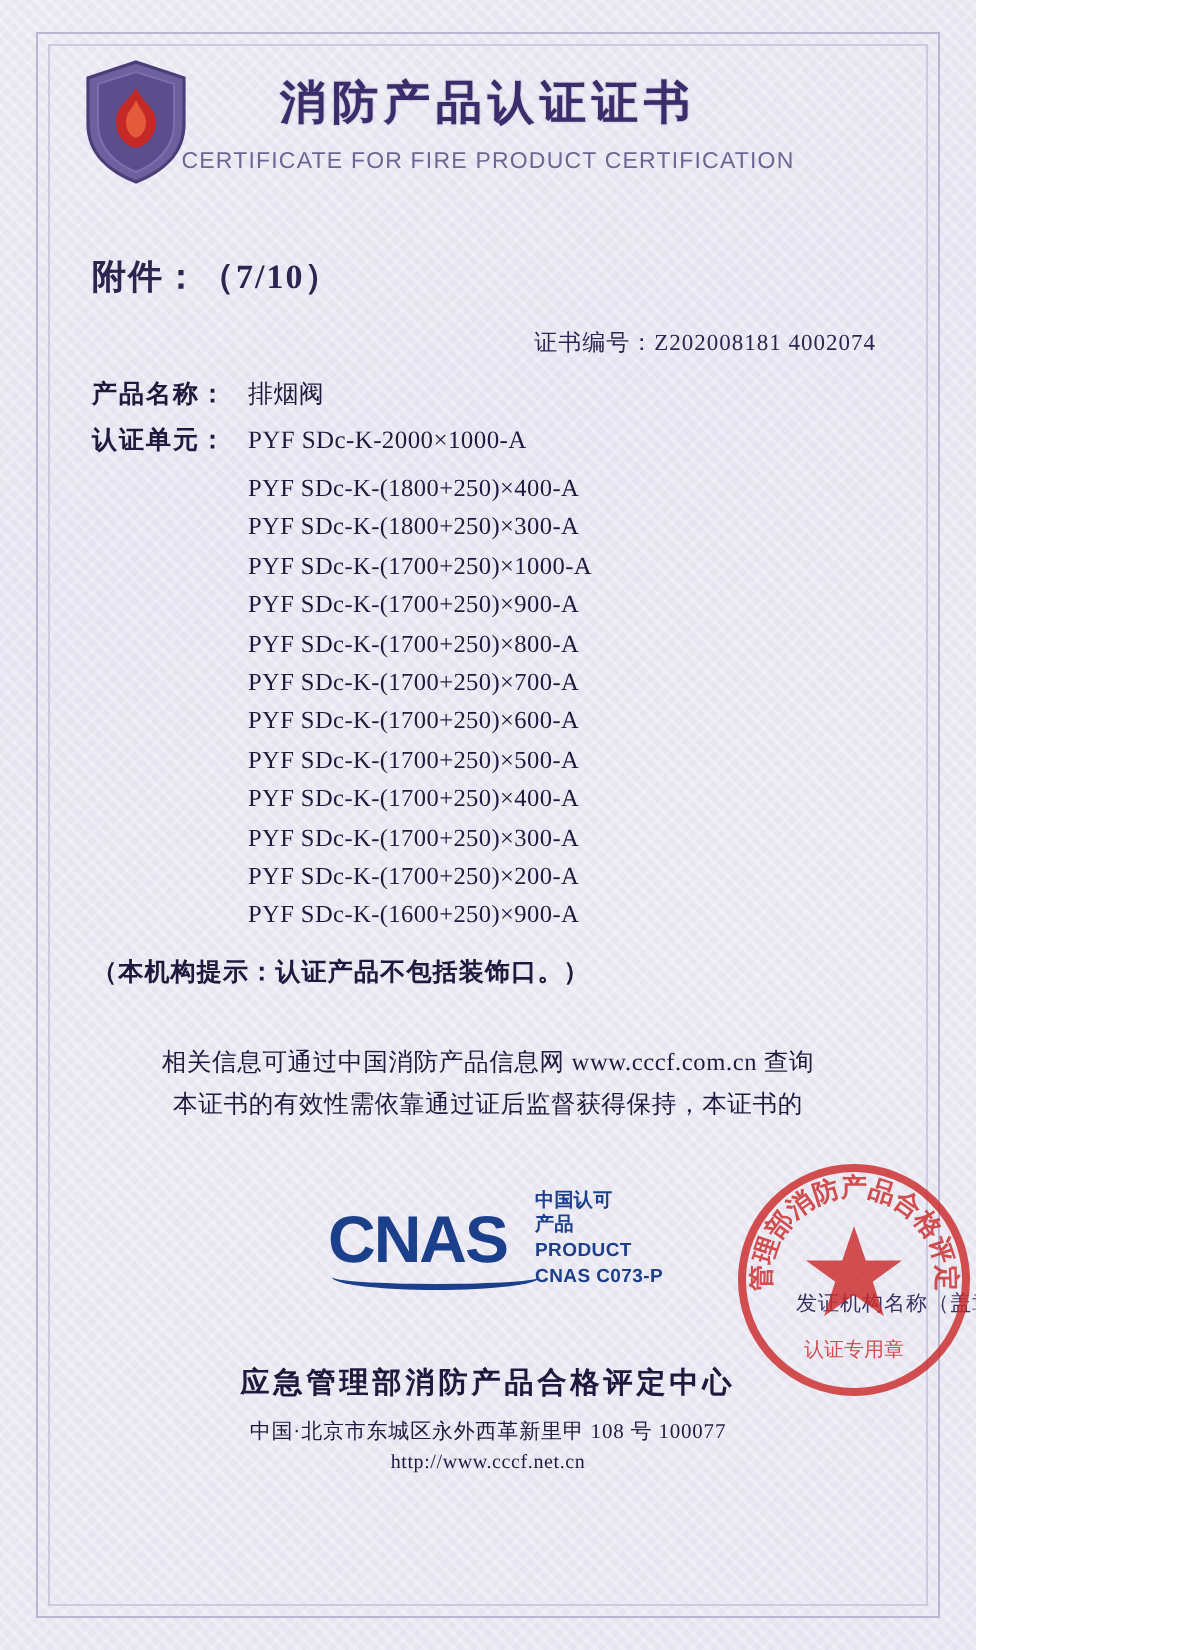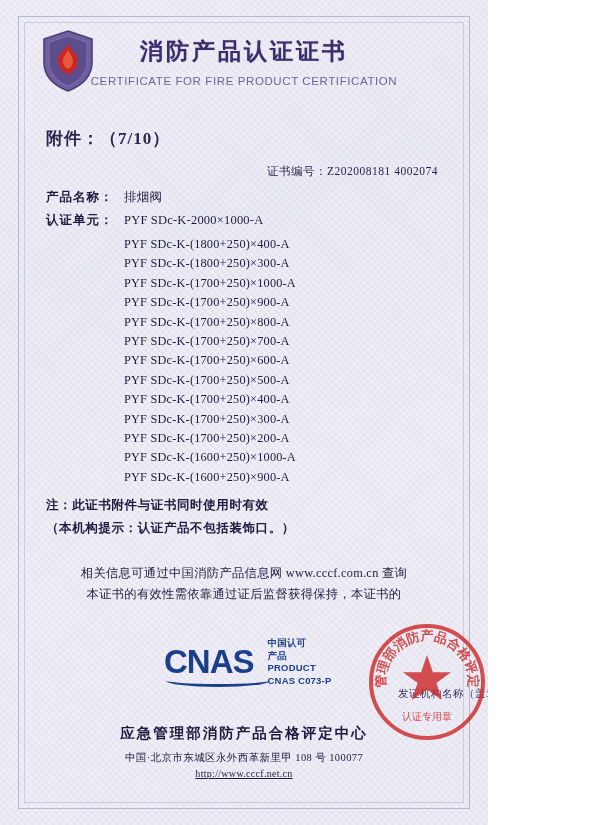--- a/index.html
+++ b/index.html
@@ -261,21 +261,20 @@
     margin-top: 8px;
     font-size: 10.5px;
     color: #1f1a3d;
     letter-spacing: .4px;
   }
   .site {
     margin-top: 3px;
     font-size: 10px;
     color: #1f1a3d;
     letter-spacing: .3px;
-    text-decoration: underline;
   }
 </style>
 </head>
 <body>
 
 <div class="page">
   <div class="border-outer"></div>
   <div class="border-inner"></div>
 
   <div class="content">
@@ -311,27 +310,25 @@
         <div class="model-item">PYF SDc-K-(1800+250)×300-A</div>
         <div class="model-item">PYF SDc-K-(1700+250)×1000-A</div>
         <div class="model-item">PYF SDc-K-(1700+250)×900-A</div>
         <div class="model-item">PYF SDc-K-(1700+250)×800-A</div>
         <div class="model-item">PYF SDc-K-(1700+250)×700-A</div>
         <div class="model-item">PYF SDc-K-(1700+250)×600-A</div>
         <div class="model-item">PYF SDc-K-(1700+250)×500-A</div>
         <div class="model-item">PYF SDc-K-(1700+250)×400-A</div>
         <div class="model-item">PYF SDc-K-(1700+250)×300-A</div>
         <div class="model-item">PYF SDc-K-(1700+250)×200-A</div>
-        <div class="model-item">PYF SDc-K-(1600+250)×1000-A</div>
         <div class="model-item">PYF SDc-K-(1600+250)×900-A</div>
       </div>
     </div>
 
     <div class="notes">
-      <div class="line1">注：此证书附件与证书同时使用时有效</div>
       <div class="line2">（本机构提示：认证产品不包括装饰口。）</div>
     </div>
 
     <div class="validity">
       <div>
         <span>相关信息可通过中国消防产品信息网 </span><span class="url">www.cccf.com.cn</span><span> 查询</span>
       </div>
       <div>本证书的有效性需依靠通过证后监督获得保持，本证书的</div>
     </div>
 

